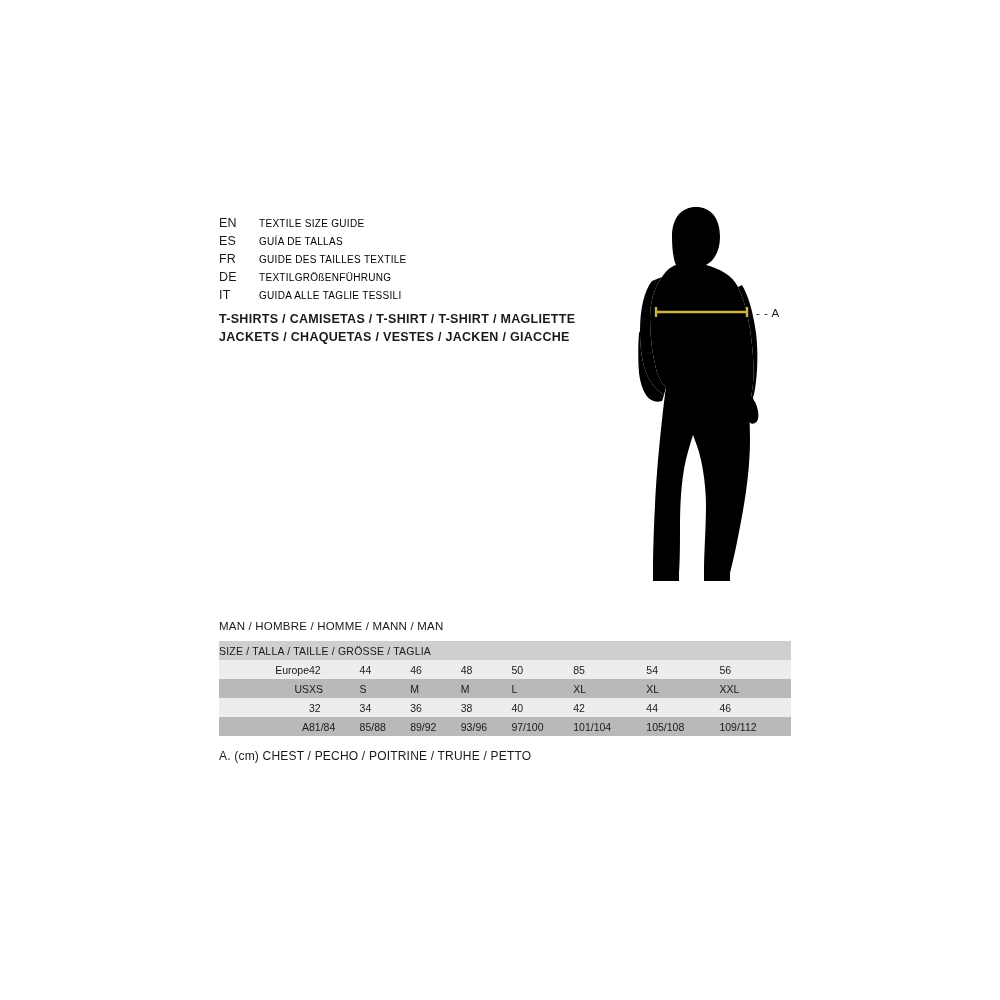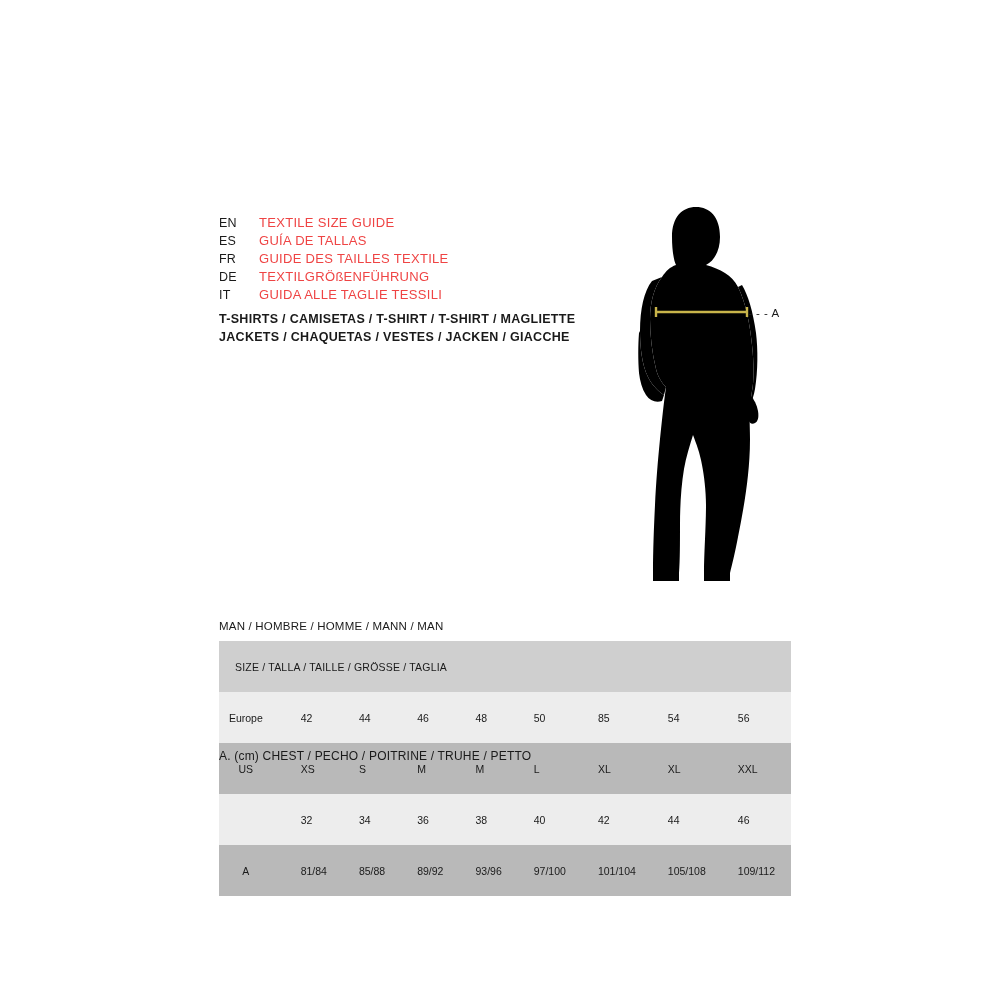--- a/index.html
+++ b/index.html
@@ -29,23 +29,23 @@
     height: 18px;
     line-height: 18px;
   }
   .lang-code {
     width: 40px;
     font-size: 12.5px;
     letter-spacing: 0.2px;
     color: #1a1a1a;
   }
   .lang-text {
-    font-size: 13px;
+    font-size: 10px;
     letter-spacing: 0.3px;
-    color: #ef4444;
+    color: #000000;
   }
 
   #garment-block {
     position: absolute;
     left: 219px;
     top: 310px;
     width: 440px;
   }
   .garment-line {
     font-size: 12.5px;
@@ -90,26 +90,26 @@
     position: absolute;
     left: 219px;
     top: 641px;
     width: 572px;
     border-collapse: collapse;
     font-size: 10.5px;
     color: #1a1a1a;
   }
   #size-table td {
     height: 19px;
-    padding: 16px;
+    padding: 0;
     vertical-align: middle;
   }
   #size-table td.label {
     padding-left: 4px;
-    text-align: center;
+    text-align: right;
     width: 86px;
   }
   #size-table td.val {
     text-align: left;
   }
   tr.band-dark td { background: #b9b9b9; }
   tr.band-light td { background: #ededed; }
   tr.head-row td {
     background: #cfcfcf;
     padding-left: 4px;

